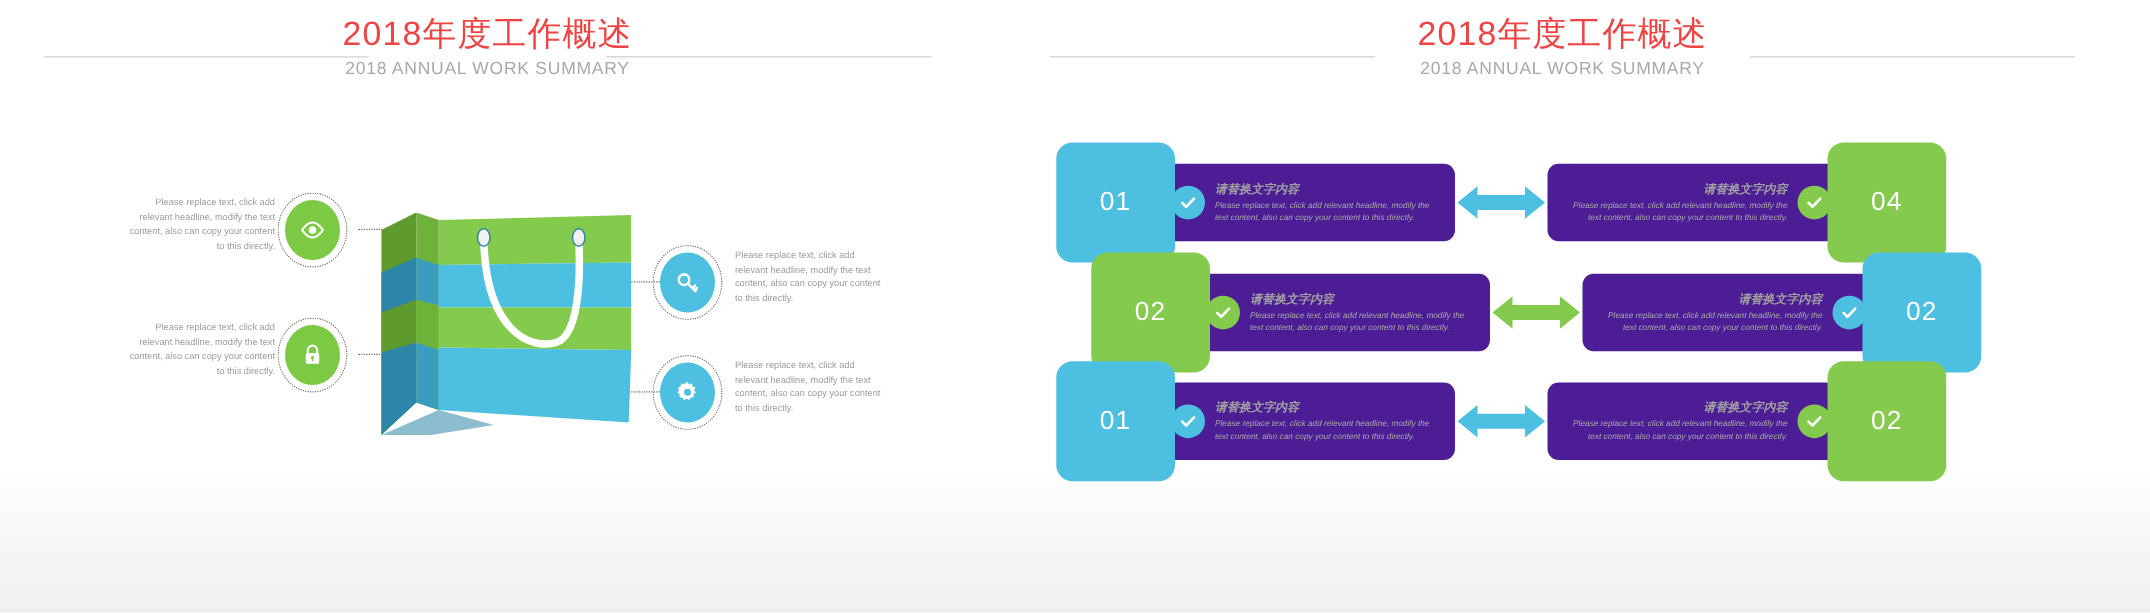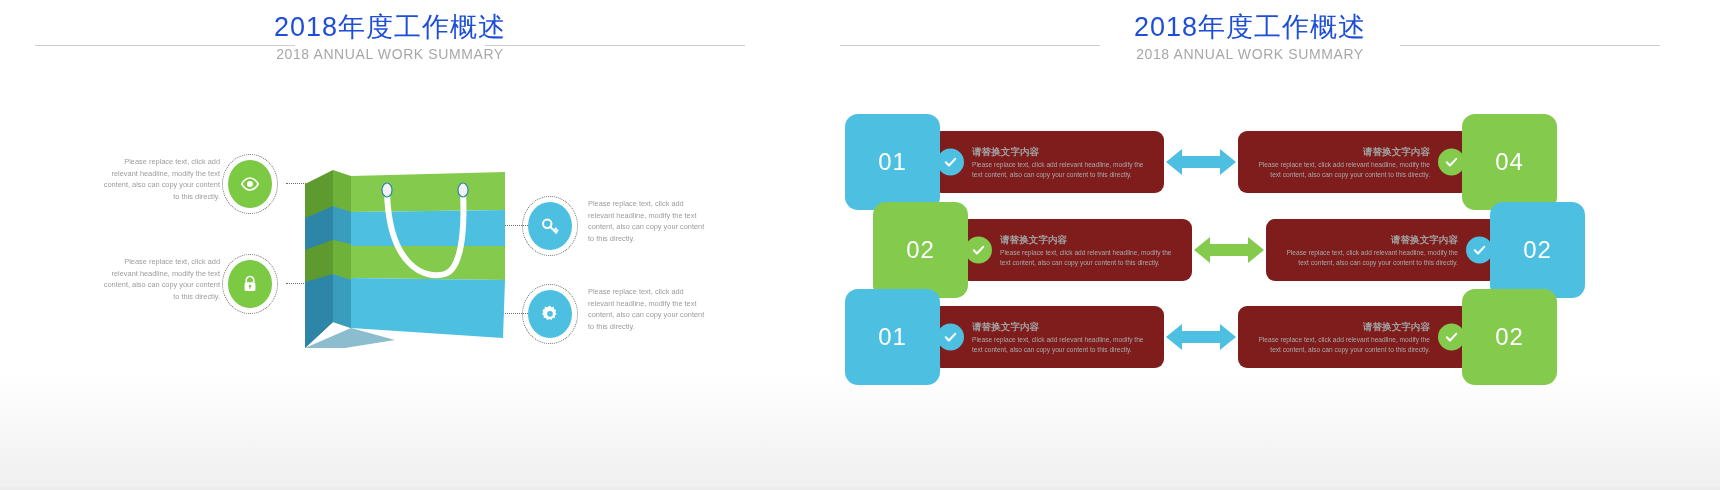--- a/index.html
+++ b/index.html
@@ -40,21 +40,21 @@
   
   .header { position: absolute; top: 0; left: 0; right: 0; height: 74px; }
   .header-inner {
     position: relative; width: 100%; height: 100%;
     display: flex; flex-direction: column; align-items: center;
   }
   .title-cn {
     margin-top: 11px;
     font-size: 27px;
     letter-spacing: 1px;
-    color: #1d4ed8;
+    color: #ef4444;
     font-weight: 400;
     line-height: 32px;
     white-space: nowrap;
   }
   .title-en {
     margin-top: 3px;
     font-size: 14px;
     letter-spacing: 0.6px;
     color: #a8a8a8;
     white-space: nowrap;
@@ -116,35 +116,36 @@
   }
   .row-1 { top: 123px; }
   .row-2 { top: 211px; margin-left: 28px; }
   .row-3 { top: 298px; }
 
   .numbox {
     width: 95px; height: 96px;
     border-radius: 13px;
     display: flex; align-items: center; justify-content: center;
     color: #ffffff;
-    font-size: 24px;
+    font-size: 21px;
     letter-spacing: 1px;
     flex: 0 0 auto;
     position: relative; z-index: 3;
   }
   .numbox-blue  { background: #4dc0e2; }
   .numbox-green { background: #84ca4d; }
 
   .panel {
     position: relative;
     width: 232px; height: 62px;
-    background: #7f1d1d;
+    background: #4c1d95;
     border-radius: 9px;
     display: flex; align-items: center;
     flex: 0 0 auto;
+    font-style: italic;
   }
   .panel-l { margin-left: -8px; padding: 0 12px 0 40px; }
   .panel-r { margin-right: -8px; padding: 0 40px 0 12px; }
 
   .check {
     position: absolute;
     width: 27px; height: 27px; border-radius: 50%;
     display: flex; align-items: center; justify-content: center;
     top: 50%; transform: translateY(-50%);
     z-index: 4;

